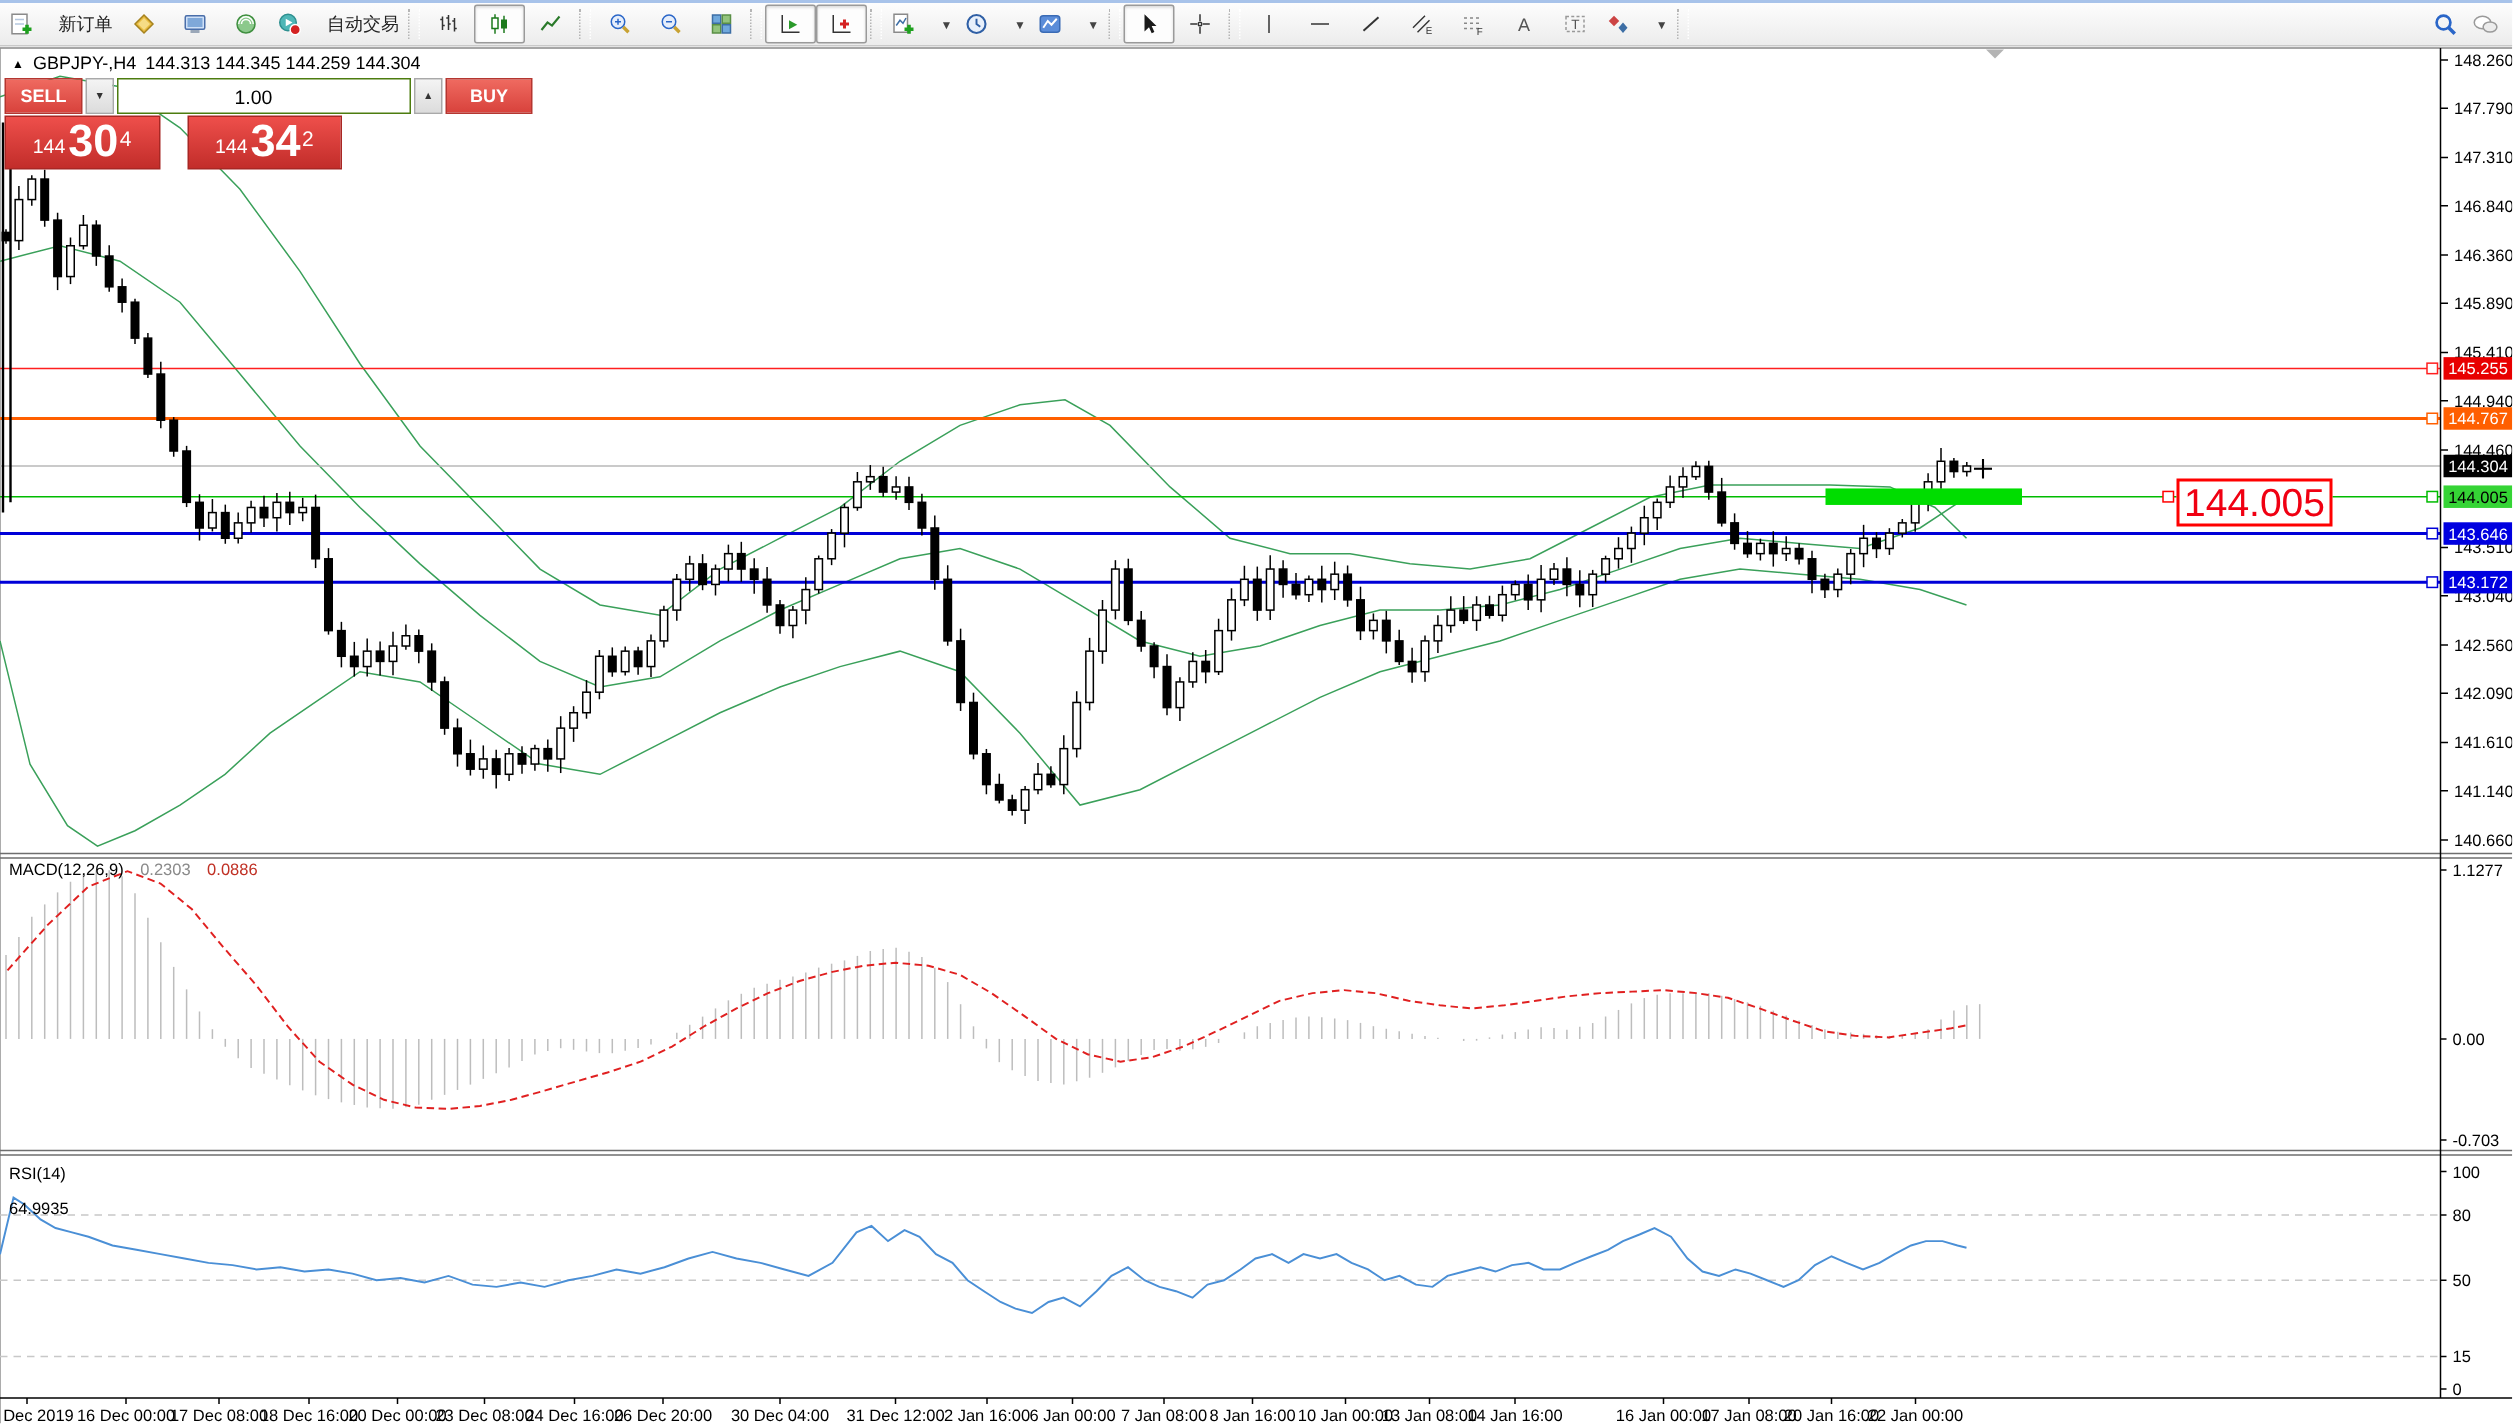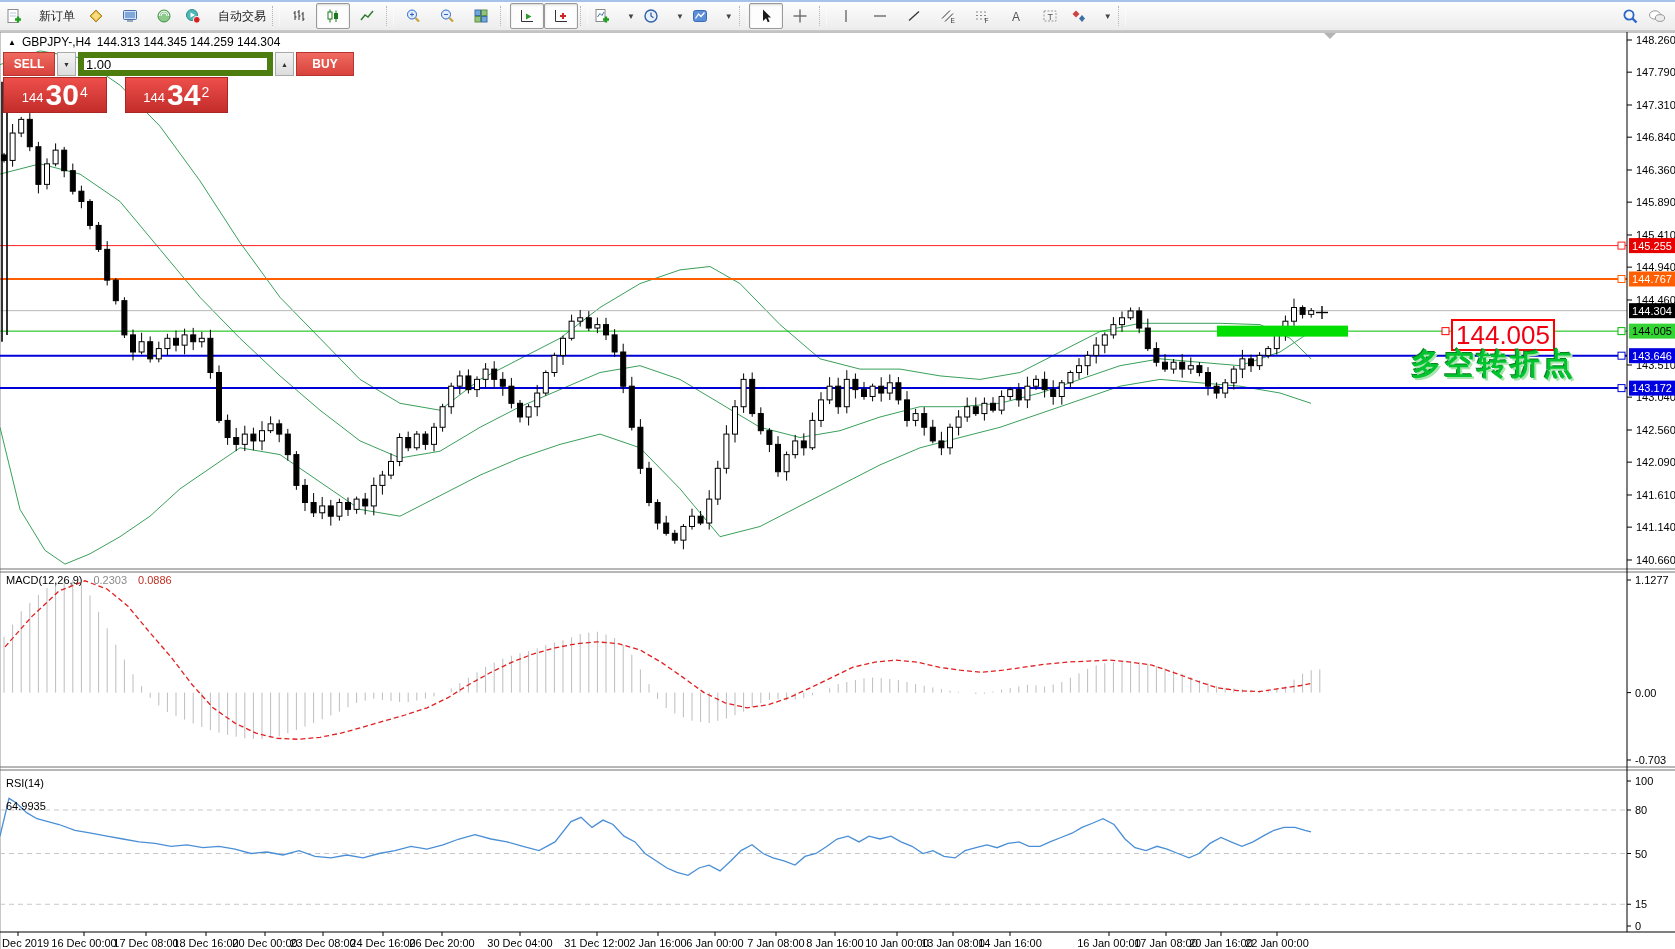--- a/index.html
+++ b/index.html
@@ -25,22 +25,22 @@
   
   #chart-title{left:8px;top:33px;font-size:12px;color:#000;display:flex;gap:6px;align-items:center;z-index:3;}
   #chart-title .tri{font-size:8px;}
   
   #trade-panel{left:3px;top:50px;width:225px;z-index:4;}
   #tp-row1{display:flex;height:24px;gap:2px;}
   .tp-btn{flex:0 0 50px;background:linear-gradient(#ef6a60,#d8423c);border:1px solid #b53630;
           color:#fff;font-size:12px;font-weight:bold;display:flex;align-items:center;justify-content:center;}
   .tp-spin{flex:0 0 17px;background:linear-gradient(#f4f4f4,#dcdcdc);border:1px solid #a9a9a9;
            display:flex;align-items:center;justify-content:center;font-size:7px;color:#333;}
-  #tp-vol{flex:1;border:6px solid #4d7c0f;background:#fff;font-size:13px;text-align:left;
-          padding-right:5px;font-family:inherit;}
+  #tp-vol{flex:1;border:1px solid #4d7c0f;background:#fff;font-size:13px;text-align:center;
+          padding-right:16px;font-family:inherit;}
   #tp-row2{display:flex;gap:18px;margin-top:1px;height:36px;}
   .tp-px{flex:1;background:linear-gradient(#ee4f4b,#c22d2a);border:1px solid #a82724;color:#fff;
          display:flex;align-items:flex-end;justify-content:center;padding-bottom:2px;}
   .tp-px .pre{font-size:13px;margin-right:2px;line-height:24px;}
   .tp-px .main{font-size:30px;font-weight:600;line-height:30px;}
   .tp-px .sup{font-size:14px;line-height:12px;margin-left:1px;transform:translateY(-12px);}
   
   .ind-label{font-size:11px;color:#000;display:flex;gap:11px;z-index:3;}
   .ind-v1{color:#8a8a8a;} .ind-v2{color:#c03024;}
   
@@ -875,15 +875,14 @@
     <span>MACD(12,26,9)</span>
     <span class="ind-v1">0.2303</span>
     <span class="ind-v2">0.0886</span>
   </div>
   <div class="ind-label abs" style="left:6px;top:775px;flex-direction:column;">
     <span>RSI(14)</span>
     <span>64.9935</span>
   </div>
 
   <div id="price-box" class="abs">144.005</div>
-  <div id="cn-label" class="abs">多空转折点</div>
 
 </div>
 
 </body></html>

